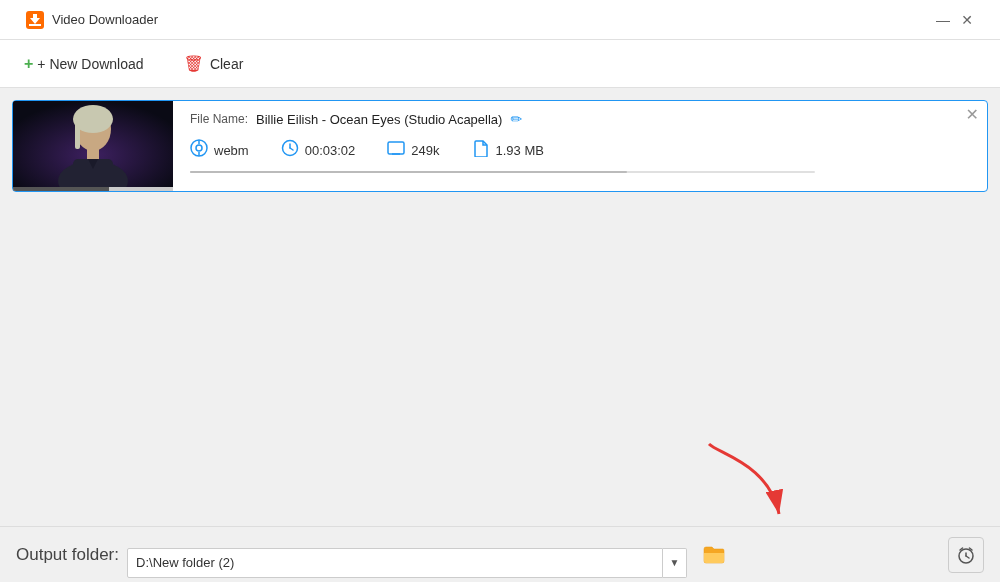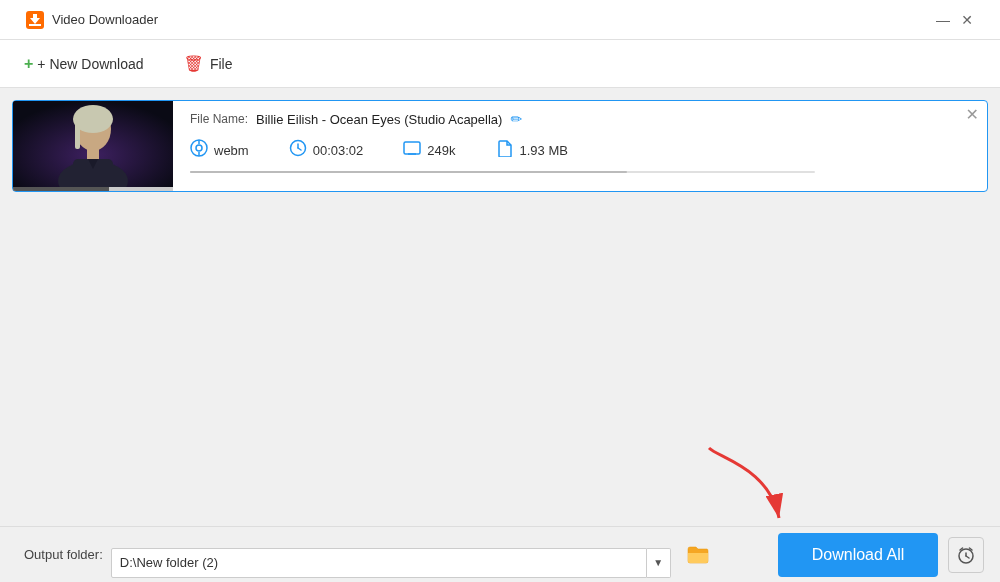--- a/index.html
+++ b/index.html
@@ -155,21 +155,21 @@
       font-weight: 500;
     }
     .edit-icon {
       color: #2196f3;
       font-size: 14px;
       cursor: pointer;
     }
     .download-meta {
       display: flex;
       align-items: center;
-      gap: 40px;
+      gap: 32px;
     }
     .meta-item {
       display: flex;
       align-items: center;
       gap: 6px;
       font-size: 13px;
       color: #2196f3;
     }
     .meta-icon {
       font-size: 16px;
@@ -209,25 +209,24 @@
       background: #f0f0f0;
       height: 56px;
       border-top: 1px solid #ddd;
       display: flex;
       align-items: center;
       padding: 0 16px;
       flex-shrink: 0;
       gap: 8px;
     }
     .output-label {
-      font-size: 13px;
+      font-size: 17px;
       color: #444;
       white-space: nowrap;
       flex-shrink: 0;
-      margin-left: 8px;
     }
     .output-input-wrapper {
       display: flex;
       align-items: flex-end;
       flex: 1;
       max-width: 560px;
       position: relative;
       margin-top: 16px;
     }
     .output-input {
@@ -320,21 +319,21 @@
   </div>
 </div>
 
 <div class="toolbar">
   <button class="toolbar-btn">
     <span class="btn-icon btn-plus">+</span>
     <span style="margin-left:-2px">+ New Download</span>
   </button>
   <button class="toolbar-btn">
     <span class="btn-icon btn-trash">🗑</span>
-    <span>File</span>
+    <span>Clear</span>
   </button>
 </div>
 
 <div class="main-area">
 
   <div class="download-card">
 
     <div class="download-thumb">
       <div class="thumb-gradient">
 
@@ -449,21 +448,20 @@
       <svg width="110" height="95" viewBox="0 0 110 95" xmlns="http://www.w3.org/2000/svg">
         <defs>
           <marker id="arrowhead" markerWidth="8" markerHeight="6" refX="8" refY="3" orient="auto">
             <polygon points="0 0, 8 3, 0 6" fill="#e53935"></polygon>
           </marker>
         </defs>
         <path d="M 20 10 C 30 20, 80 30, 90 80" stroke="#e53935" stroke-width="3" fill="none" marker-end="url(#arrowhead)"></path>
       </svg>
     </div>
 
-    <button class="download-all-btn">Download All</button>
     <button class="alarm-btn">
       <svg width="20" height="20" viewBox="0 0 20 20" xmlns="http://www.w3.org/2000/svg">
         <circle cx="10" cy="11" r="7" fill="none" stroke="#555" stroke-width="1.5"></circle>
         <line x1="10" y1="8" x2="10" y2="11" stroke="#555" stroke-width="1.5" stroke-linecap="round"></line>
         <line x1="10" y1="11" x2="13" y2="13" stroke="#555" stroke-width="1.5" stroke-linecap="round"></line>
         <line x1="4" y1="5" x2="6.5" y2="3" stroke="#555" stroke-width="1.5" stroke-linecap="round"></line>
         <line x1="16" y1="5" x2="13.5" y2="3" stroke="#555" stroke-width="1.5" stroke-linecap="round"></line>
       </svg>
     </button>
   </div>

